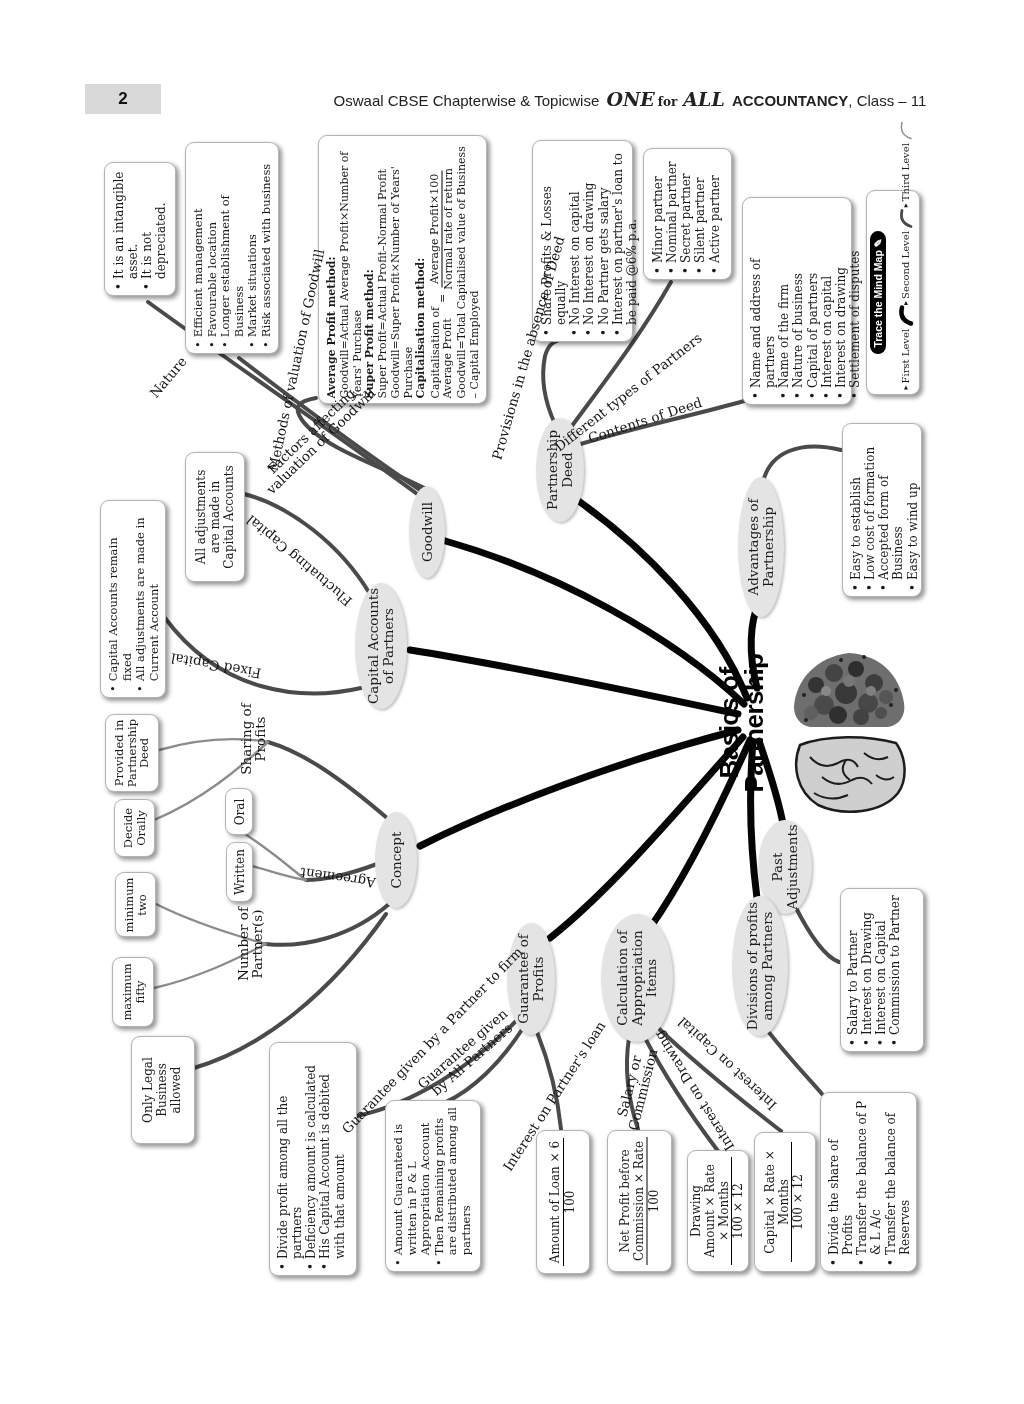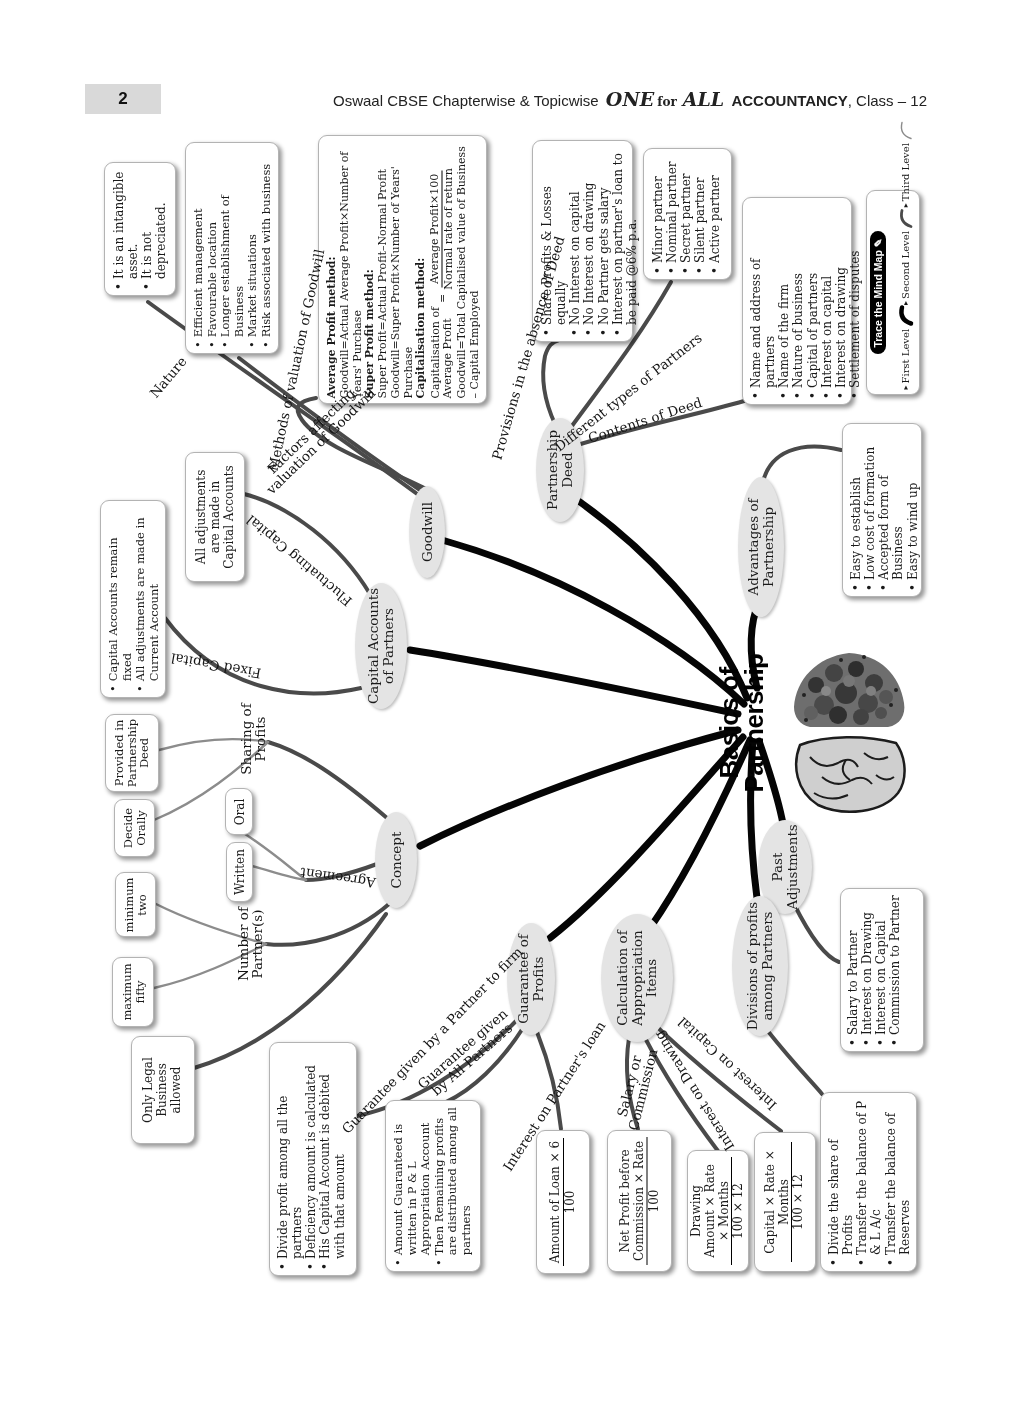--- a/index.html
+++ b/index.html
@@ -58,21 +58,21 @@
   .arrow{font-size:8px;}
 </style>
 </head>
 <body>
 
 <div id="page">
 
   <div class="pagenum">2</div>
   <div class="htitle"><span>Oswaal CBSE Chapterwise &amp; Topicwise</span>
     <b class="one">ONE</b><span class="for">for</span><b class="all">ALL</b>
-    <b class="subj">ACCOUNTANCY</b><span>, Class – 12</span>
+    <b class="subj">ACCOUNTANCY</b><span>, Class – 11</span>
   </div>
 
   <svg id="wires" width="1024" height="1404" viewBox="0 0 1024 1404">
     <g class="l1">
       <path d="M744,704 C672,636 556,572 442,540"></path>
       <path d="M747,698 C714,616 640,545 580,502"></path>
       <path d="M757,688 C748,652 750,622 759,602"></path>
       <path d="M738,714 C616,688 498,664 410,650"></path>
       <path d="M738,730 C616,762 500,806 420,846"></path>
       <path d="M743,737 C668,822 608,892 550,938"></path>

